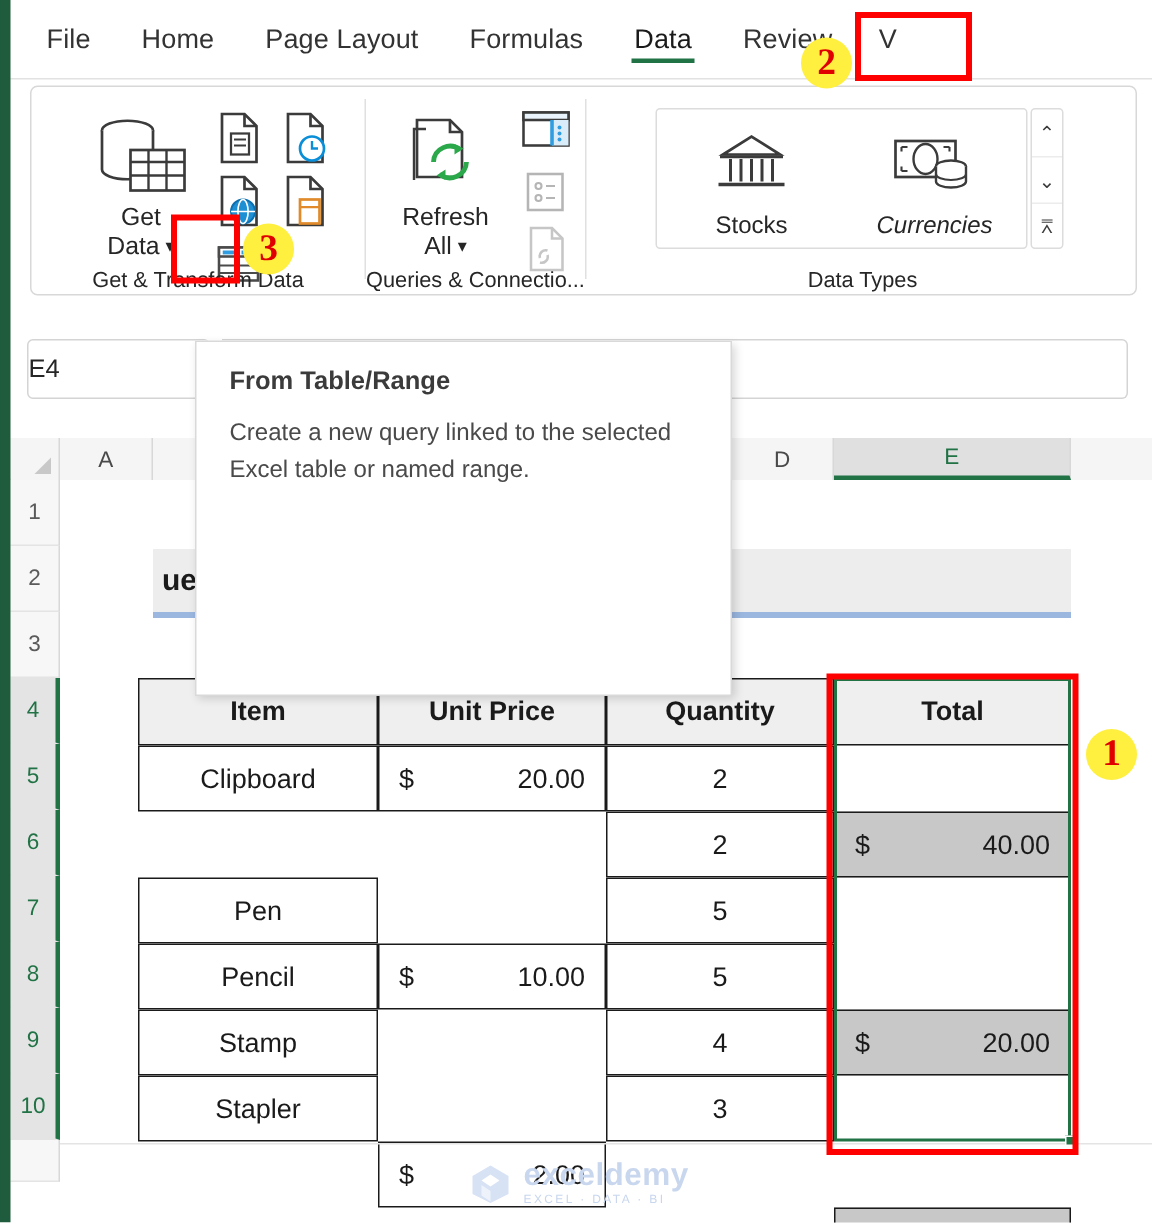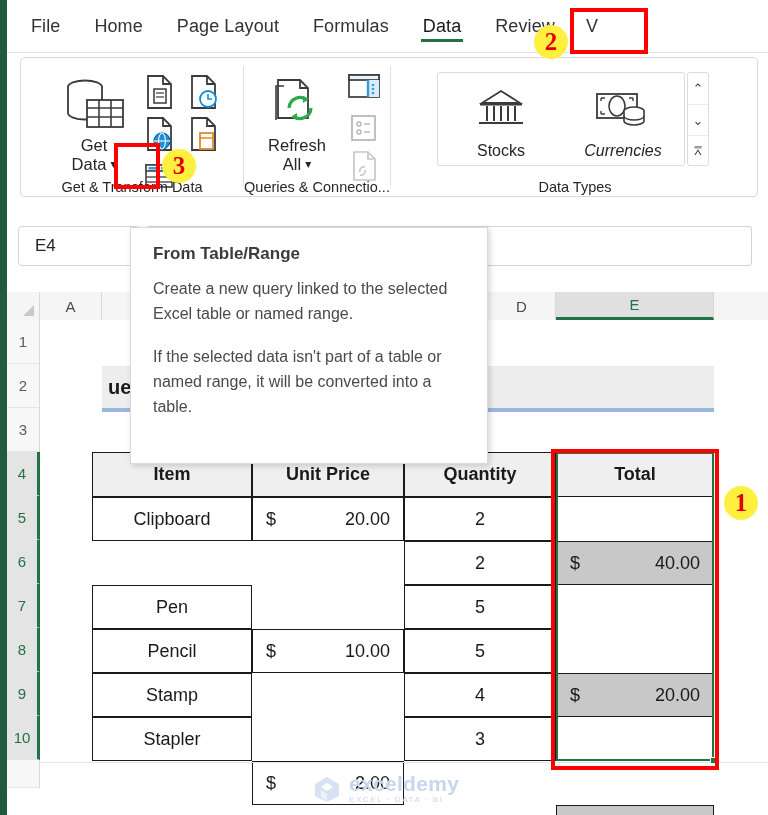--- a/index.html
+++ b/index.html
@@ -196,21 +196,21 @@
   }
   .namebox {
     position: absolute;
     left: 18px; top: 10px;
     width: 122px; height: 40px;
     border: 1px solid #d4d4d4;
     border-radius: 4px;
     background: #ffffff;
     display: flex;
     align-items: center;
-    padding-left: 16px;
+    padding-left: 0;
     font-size: 17px;
     color: #262626;
     cursor: text;
   }
   .fbar-rest {
     position: absolute;
     left: 148px; top: 10px;
     width: 604px; height: 40px;
     border: 1px solid #d4d4d4;
     border-left: none;
@@ -702,21 +702,20 @@
   <div class="redbox" style="left:551px; top:449px; width:168px; height:321px;"></div>
 
   <div class="marker" style="left:534px; top:25px;">2</div>
   <div class="marker" style="left:162px; top:149px;">3</div>
   <div class="marker" style="left:724px; top:486px;">1</div>
 
   <div class="tooltip">
     <div class="tt-title">From Table/Range</div>
     <div class="tt-body">
       <p>Create a new query linked to the selected Excel table or named range.</p>
-      <p>If the selected data isn't part of a table or named range, it will be converted into a table.</p>
     </div>
   </div>
 
   <div class="watermark">
     <svg width="30" height="30" viewBox="0 0 30 30">
       <path d="M15 3 L27 10 L27 22 L15 28 L3 22 L3 10 Z" fill="#d7e2f4"></path>
       <path d="M15 9 L21 13 L15 17 L9 13 Z" fill="#ffffff"></path>
       <path d="M9 16 L15 20 L15 27 L9 23 Z" fill="#eef3fb"></path>
     </svg>
     <div class="wm-text">

